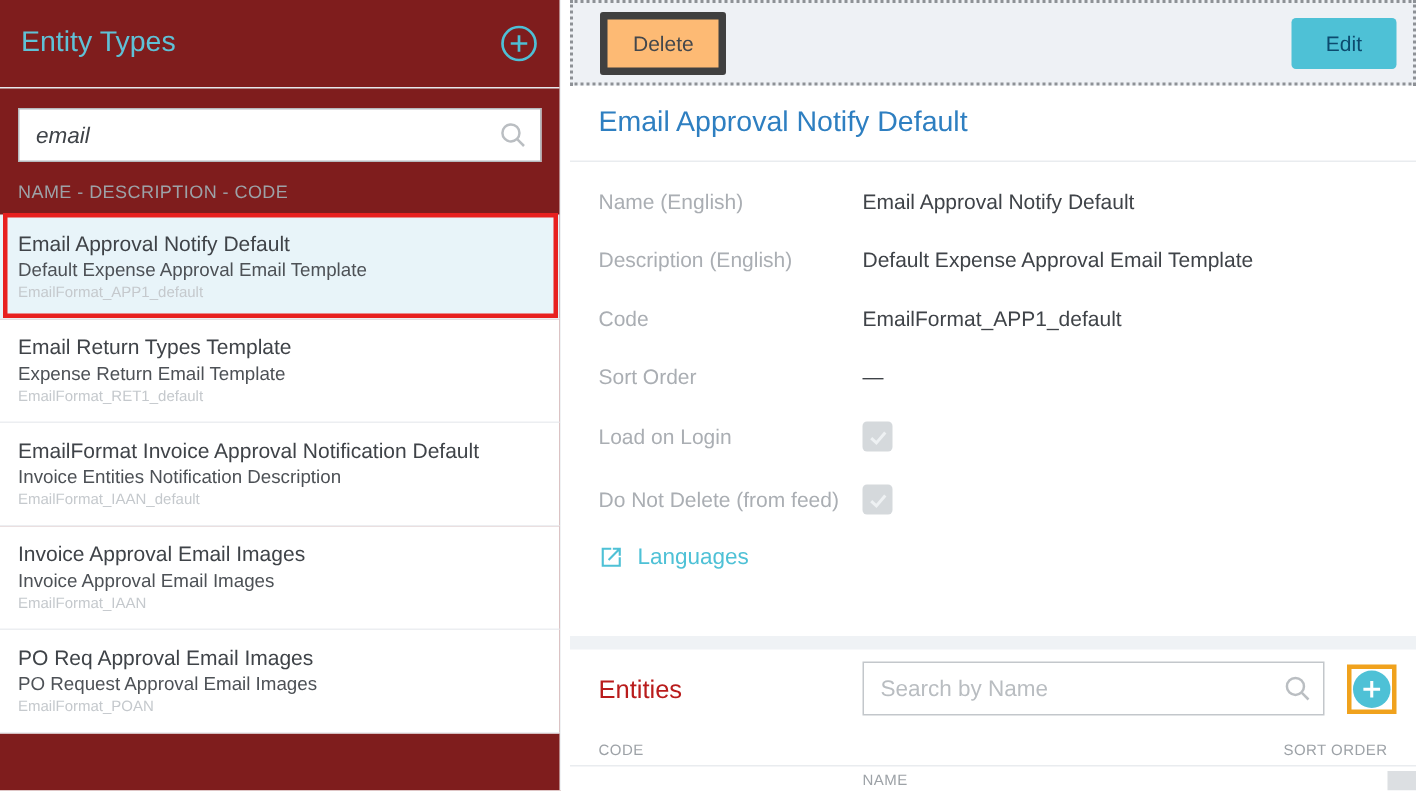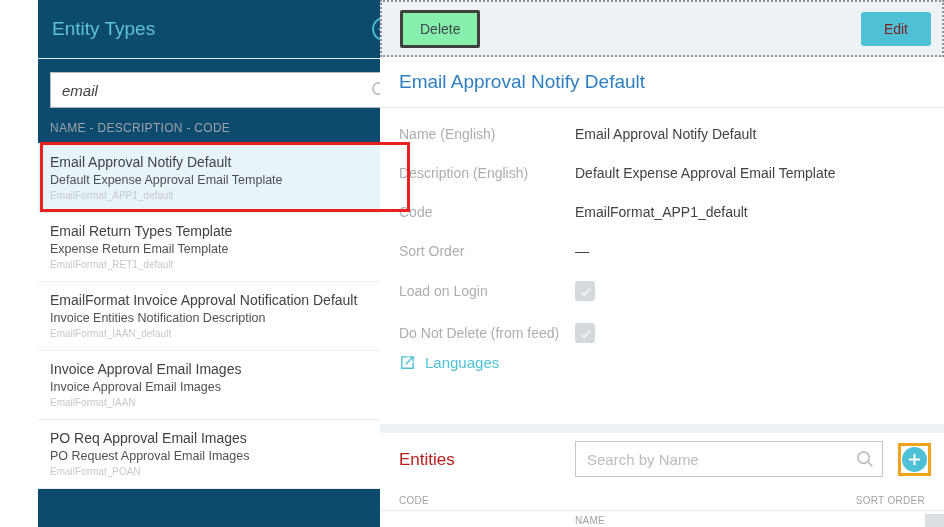--- a/index.html
+++ b/index.html
@@ -8,23 +8,22 @@
     font-family: "Liberation Sans", sans-serif;
     background: #fff;
     position: relative;
     overflow: hidden;
     color: #43474c;
   }
 
   
   .left-panel {
     position: absolute; left: 0; top: 0; width: 374px; height: 527px;
-    background: #0c4a6e;
+    background: #7f1d1d;
     border-right: 1px solid #f0f2f4;
-    margin-left: 38px;
   }
   .lp-header {
     height: 59px; display: flex; align-items: center;
     padding: 0 14px; border-bottom: 1px solid #e6e9ec;
   }
   .lp-title { font-size: 19px; color: #5fc1d6; font-weight: 400; }
   .lp-add { margin-left: auto; width: 26px; height: 26px; cursor: pointer; display: flex; }
   .search-wrap {
     position: relative; margin: 13px 12px 0 12px; height: 36px;
   }
@@ -57,45 +56,45 @@
   .right-panel {
     position: absolute; left: 380px; top: 0; width: 564px; height: 527px;
     background: #fff;
   }
   .rp-toolbar {
     height: 57px; background: #eef1f5;
     border: 2px dotted #8d9196;
     display: flex; align-items: center; padding: 0 11px 0 18px;
   }
   .btn-delete {
-    background: #86efac; border: 3px solid #404040; border-radius: 2px;
+    background: #fdba74; border: 5px solid #404040; border-radius: 2px;
     font-family: "Liberation Sans", sans-serif;
     font-size: 14px; color: #43474c; padding: 8px 17px; cursor: pointer;
   }
   .btn-edit {
     margin-left: auto; background: #4ec1d6; border: none; border-radius: 3px;
     font-family: "Liberation Sans", sans-serif;
-    font-size: 14px; color: #7f1d1d; padding: 9px 23px; cursor: pointer;
+    font-size: 14px; color: #0c4a6e; padding: 9px 23px; cursor: pointer;
   }
   .rp-titlebox {
     height: 51px; padding: 14px 0 0 19px; border-bottom: 1px solid #e9ecef;
   }
   .rp-title { font-size: 19px; color: #2e7fc1; font-weight: 400; }
 
   .rp-fields { padding: 6px 0 0 19px; }
   .field-row { display: flex; align-items: center; height: 39px; }
   .field-row.cb { height: 42px; }
   .field-label { width: 176px; font-size: 14px; color: #aaaeb3; flex: none; }
   .field-value { font-size: 14px; color: #3f4348; }
   .checkbox {
     width: 20px; height: 20px; background: #d5d9dc; border-radius: 3px;
     display: flex; align-items: center; justify-content: center; cursor: default;
   }
   .languages-row {
-    height: 34px; padding-left: 19px; display: flex; align-items: flex-start; gap: 9px;
+    height: 34px; padding-left: 19px; display: flex; align-items: center; gap: 9px;
     color: #4ec1d6; font-size: 15px; cursor: pointer; width: 150px;
   }
   .rp-spacer { height: 36px; }
   .gray-band { height: 9px; background: #eff2f5; }
 
   .entities-row { position: relative; height: 57px; }
   .entities-title { position: absolute; left: 19px; top: 17px; font-size: 17px; color: #b91c1c; }
   .entities-search { position: absolute; left: 195px; top: 8px; width: 308px; height: 36px; }
   .entities-search input {
     width: 100%; height: 36px; border: 1px solid #c3c7cb; background: #fff;

